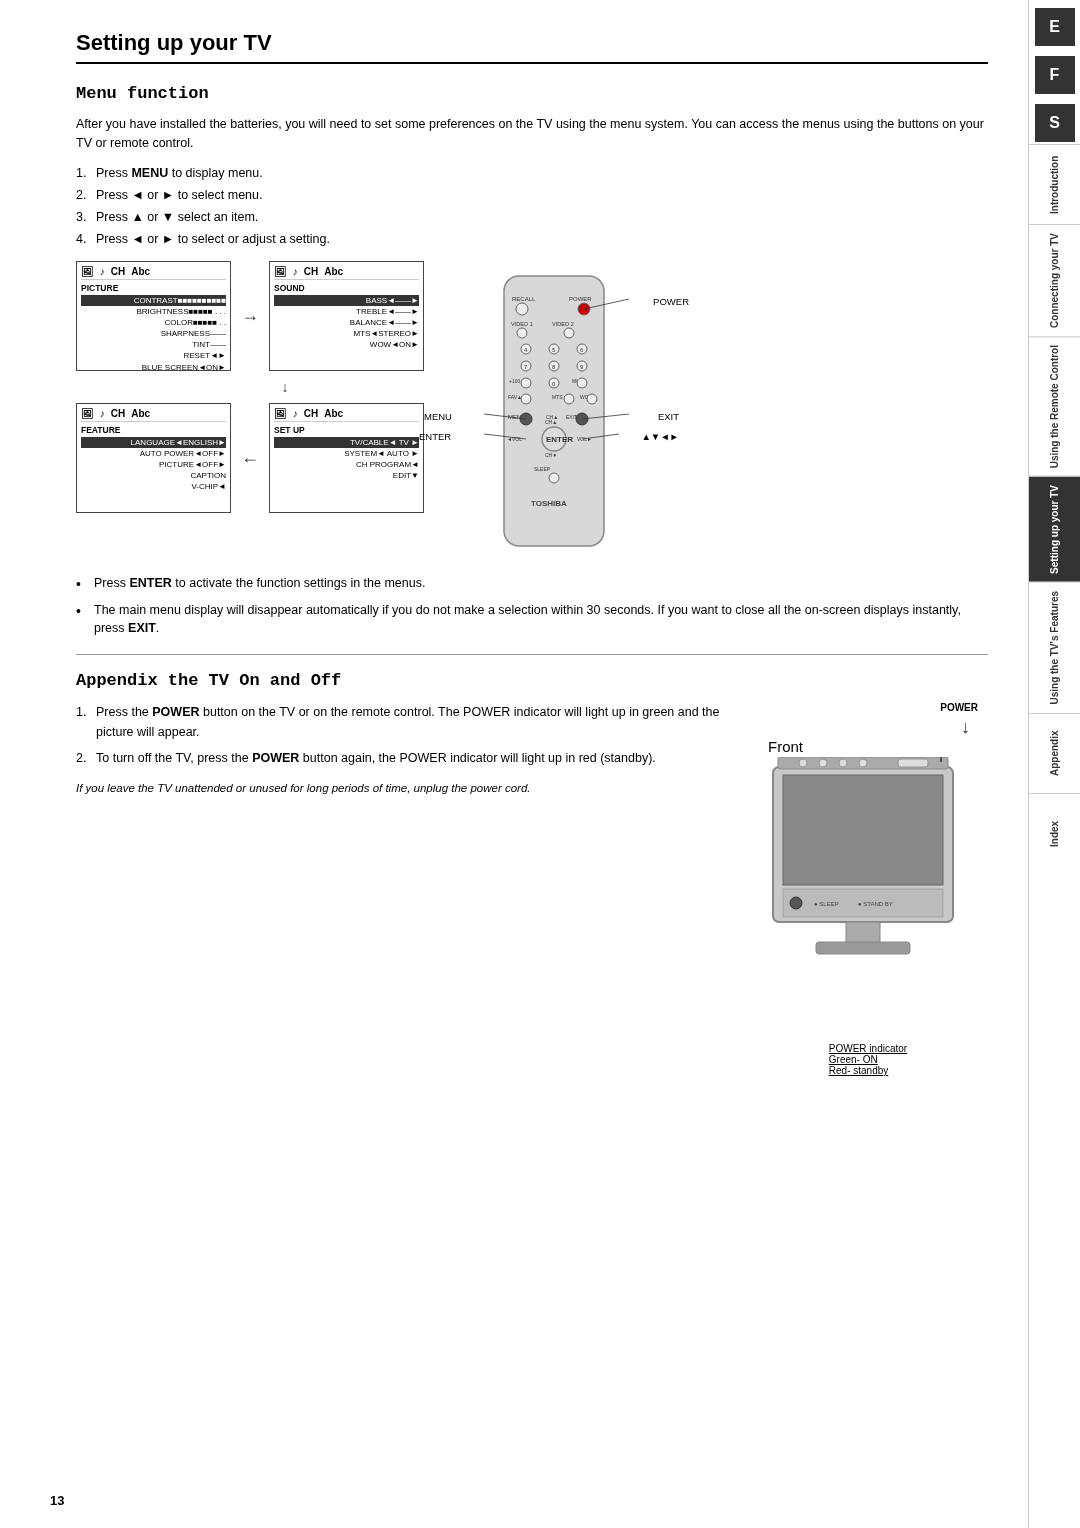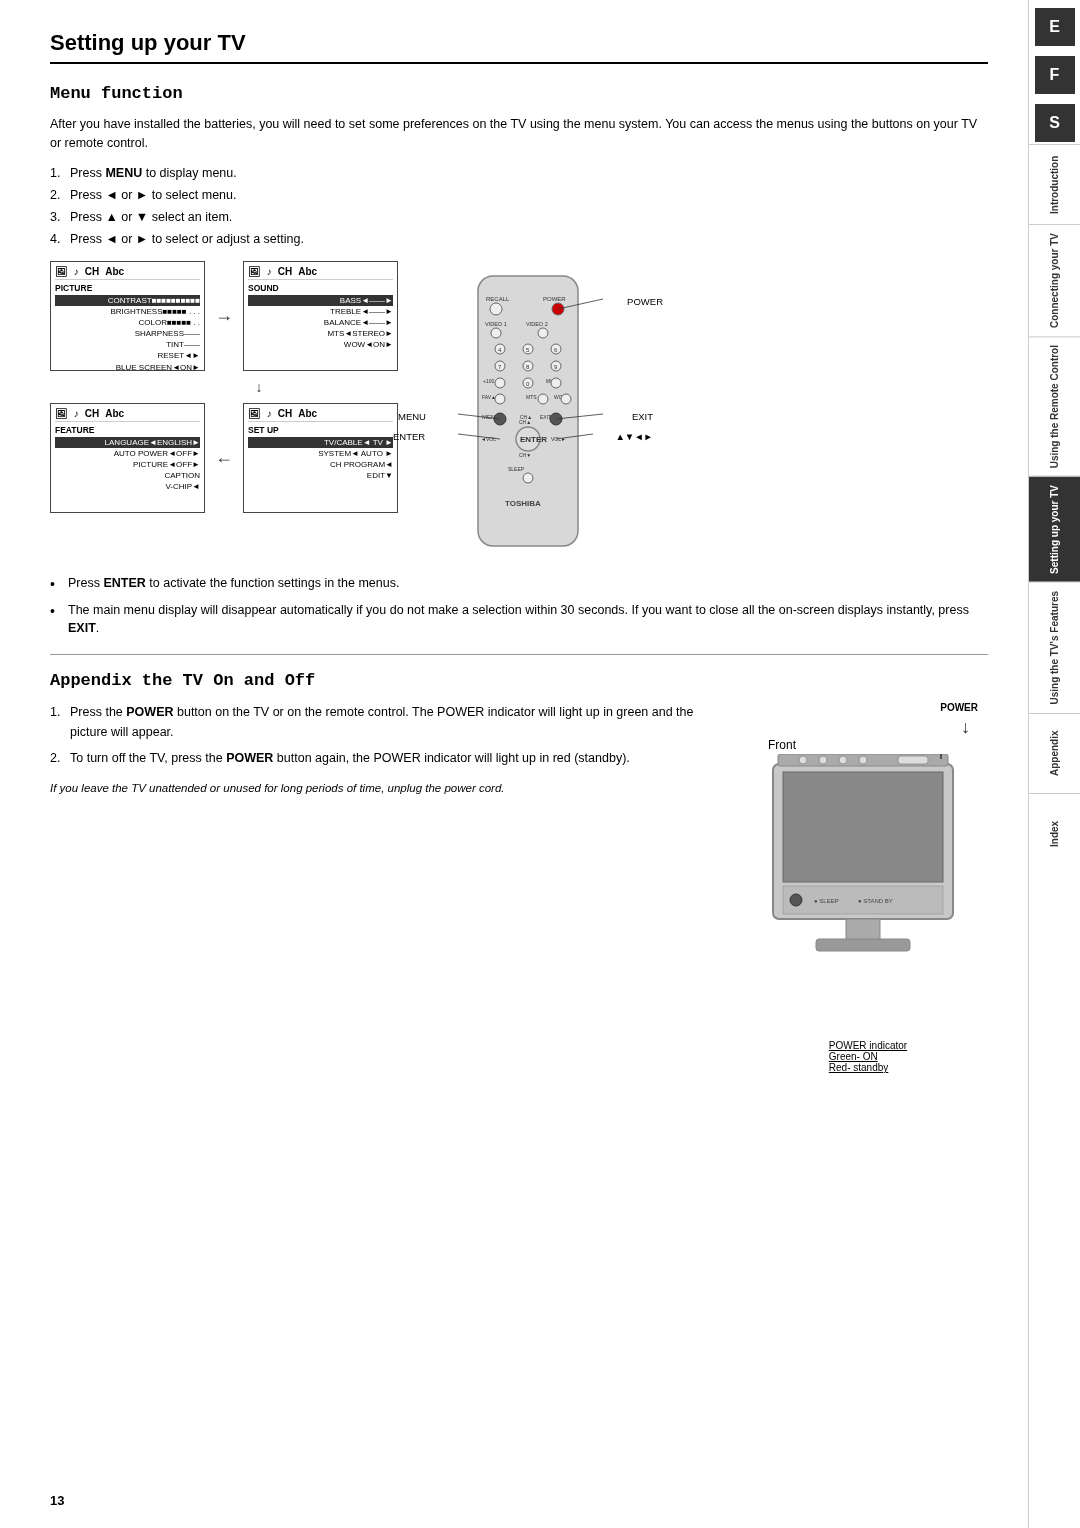--- a/index.html
+++ b/index.html
@@ -10,20 +10,21 @@
       font-family: Arial, Helvetica, sans-serif;
       font-size: 13px;
       color: #000;
       position: relative;
     }
 
     .page-container {
       display: flex;
       width: 1080px;
       min-height: 1528px;
+      padding-left: 26px;
     }
 
     
     .sidebar {
       width: 52px;
       min-height: 1528px;
       background: #fff;
       border-left: 1px solid #ccc;
       display: flex;
       flex-direction: column;
@@ -574,21 +575,21 @@
 
           <p class="note-text">If you leave the TV unattended or unused for long periods of time, unplug the power cord.</p>
         </div>
 
         <div class="tv-image-col">
 
           <div style="font-size:10px; font-weight:bold; margin-bottom:4px; align-self:flex-end; margin-right:10px;">POWER</div>
 
           <div style="font-size:18px; align-self:flex-end; margin-right:18px; color:#333;">↓</div>
 
-          <div style="font-size:12px; align-self:flex-start; margin-bottom:2px; margin-left: 20px;">Front</div>
+          <div style="font-size:15px; align-self:flex-start; margin-bottom:2px; margin-left: 20px;">Front</div>
 
           <div class="tv-drawing">
             <svg width="210" height="240" viewBox="0 0 210 240">
 
               <rect x="15" y="10" width="180" height="155" rx="6" ry="6" fill="#c8c8c8" stroke="#888" stroke-width="2"></rect>
 
               <rect x="25" y="18" width="160" height="110" fill="#888" stroke="#666" stroke-width="1"></rect>
 
               <rect x="25" y="132" width="160" height="28" fill="#bbb" stroke="#888" stroke-width="0.5"></rect>
 

